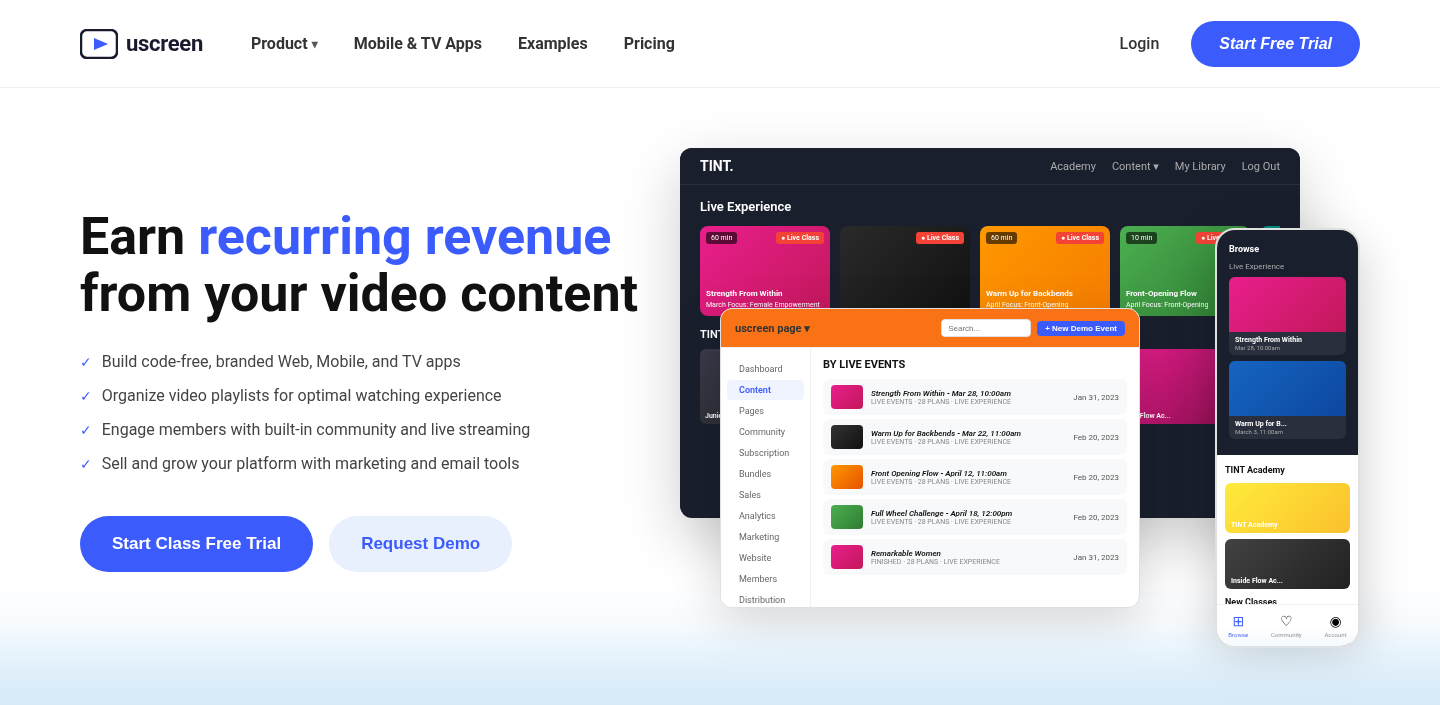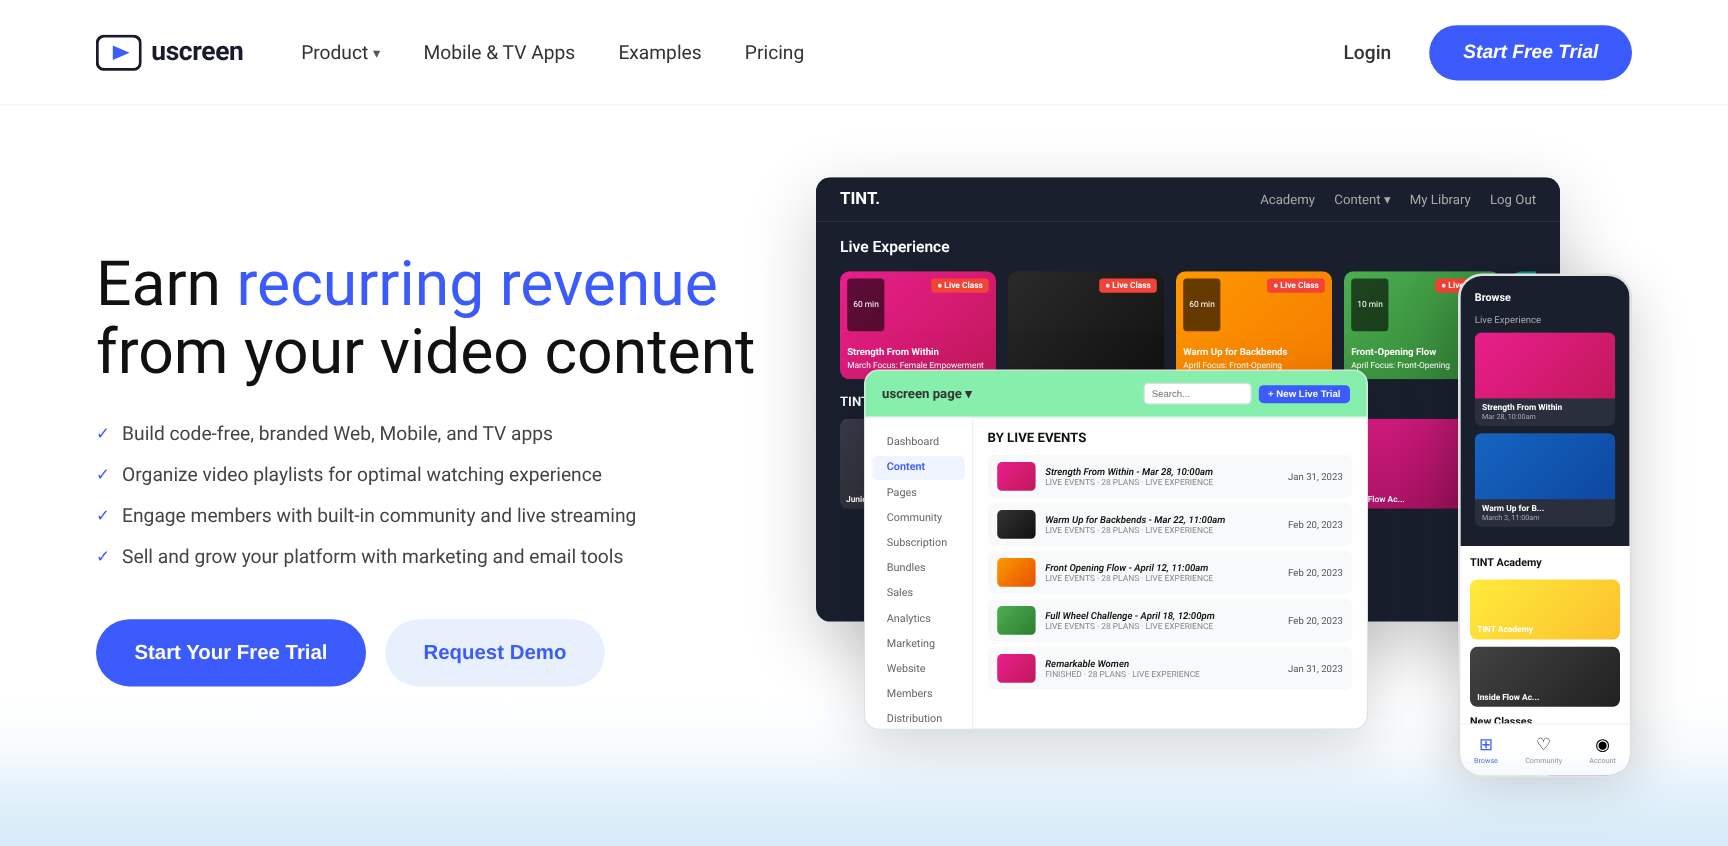--- a/index.html
+++ b/index.html
@@ -18,21 +18,21 @@
     .navbar-left { display: flex; align-items: center; gap: 48px; }
     .logo { display: flex; align-items: center; gap: 8px; text-decoration: none; }
     .logo-icon {
       width: 38px; height: 30px;
       position: relative;
     }
     .logo-icon svg { width: 38px; height: 30px; }
     .logo-text { font-size: 22px; font-weight: 700; color: #1a1a2e; letter-spacing: -0.3px; }
     .nav-links { display: flex; align-items: center; gap: 36px; }
     .nav-link {
-      font-size: 16px; color: #333; text-decoration: none; font-weight: 400;
+      font-size: 16px; color: #333; text-decoration: none; font-weight: 700;
       display: flex; align-items: center; gap: 4px;
     }
     .nav-link .chevron { font-size: 12px; color: #555; }
     .navbar-right { display: flex; align-items: center; gap: 32px; }
     .login-link { font-size: 16px; color: #333; text-decoration: none; font-weight: 500; }
     .cta-btn {
       background: #3b5bfc;
       color: #fff;
       border: none;
       border-radius: 50px;
@@ -52,21 +52,21 @@
       min-height: 617px;
       background: linear-gradient(180deg, #fff 80%, #e8f4fd 100%);
       position: relative;
     }
     .hero-left {
       flex: 0 0 560px;
       padding-top: 60px;
     }
     .hero-title {
       font-size: 52px;
-      font-weight: 400;
+      font-weight: 700;
       color: #111;
       line-height: 1.1;
       margin-bottom: 28px;
     }
     .hero-title .accent { color: #3b5bfc; }
     .hero-bullets {
       list-style: none;
       margin-bottom: 40px;
     }
     .hero-bullets li {
@@ -173,21 +173,21 @@
       padding: 2px 5px;
       border-radius: 3px;
     }
     .ss-time-badge {
       position: absolute;
       top: 6px;
       left: 6px;
       background: rgba(0,0,0,0.6);
       color: #fff;
       font-size: 7px;
-      padding: 18px 5px;
+      padding: 2px 5px;
       border-radius: 3px;
     }
     .ss-academy-title { color: #fff; font-size: 11px; font-weight: 600; margin-top: 12px; margin-bottom: 8px; }
     .ss-academy-grid { display: flex; gap: 8px; overflow: hidden; }
     .ss-academy-card {
       flex: 0 0 130px;
       height: 75px;
       border-radius: 6px;
       background: #2a2f3e;
       overflow: hidden;
@@ -210,21 +210,21 @@
       left: 40px;
       width: 420px;
       height: 300px;
       background: #fff;
       border-radius: 12px;
       box-shadow: 0 15px 50px rgba(0,0,0,0.15);
       overflow: hidden;
       border: 1px solid #e0e0e0;
     }
     .admin-header {
-      background: #86efac;
+      background: #f97316;
       padding: 10px 14px;
       display: flex;
       align-items: center;
       justify-content: space-between;
       border-bottom: 1px solid #f0f0f0;
     }
     .admin-logo { font-size: 11px; font-weight: 700; color: #333; }
     .admin-body { display: flex; height: calc(100% - 36px); }
     .admin-sidebar {
       width: 90px;
@@ -398,21 +398,21 @@
       <li>
         <span class="check">✓</span>
         <span>Engage members with built-in community and live streaming</span>
       </li>
       <li>
         <span class="check">✓</span>
         <span>Sell and grow your platform with marketing and email tools</span>
       </li>
     </ul>
     <div class="hero-actions">
-      <button class="btn-primary">Start Your Free Trial</button>
+      <button class="btn-primary">Start Class Free Trial</button>
       <button class="btn-secondary">Request Demo</button>
     </div>
   </div>
 
   <div class="hero-right">
 
     <div class="screenshot-main">
       <div class="ss-navbar">
         <span class="ss-logo">TINT.</span>
         <div class="ss-nav-items">
@@ -465,21 +465,21 @@
           </div>
         </div>
       </div>
     </div>
 
     <div class="screenshot-admin">
       <div class="admin-header">
         <span class="admin-logo">uscreen page ▾</span>
         <div style="display:flex;align-items:center;gap:6px;">
           <input style="width: 90px; height: 18px; border: 1px solid rgb(224, 224, 224); border-radius: 4px; font-size: 8px; padding: 0px 6px;" placeholder="Search...">
-          <button style="background:#3b5bfc;color:#fff;border:none;border-radius:4px;padding:3px 8px;font-size:8px;font-weight:700;">+ New Live Trial</button>
+          <button style="background:#3b5bfc;color:#fff;border:none;border-radius:4px;padding:3px 8px;font-size:8px;font-weight:700;">+ New Demo Event</button>
         </div>
       </div>
       <div class="admin-body">
         <div class="admin-sidebar">
           <div class="admin-sidebar-item">Dashboard</div>
           <div class="admin-sidebar-item active">Content</div>
           <div class="admin-sidebar-item">Pages</div>
           <div class="admin-sidebar-item">Community</div>
           <div class="admin-sidebar-item">Subscription</div>
           <div class="admin-sidebar-item">Bundles</div>

